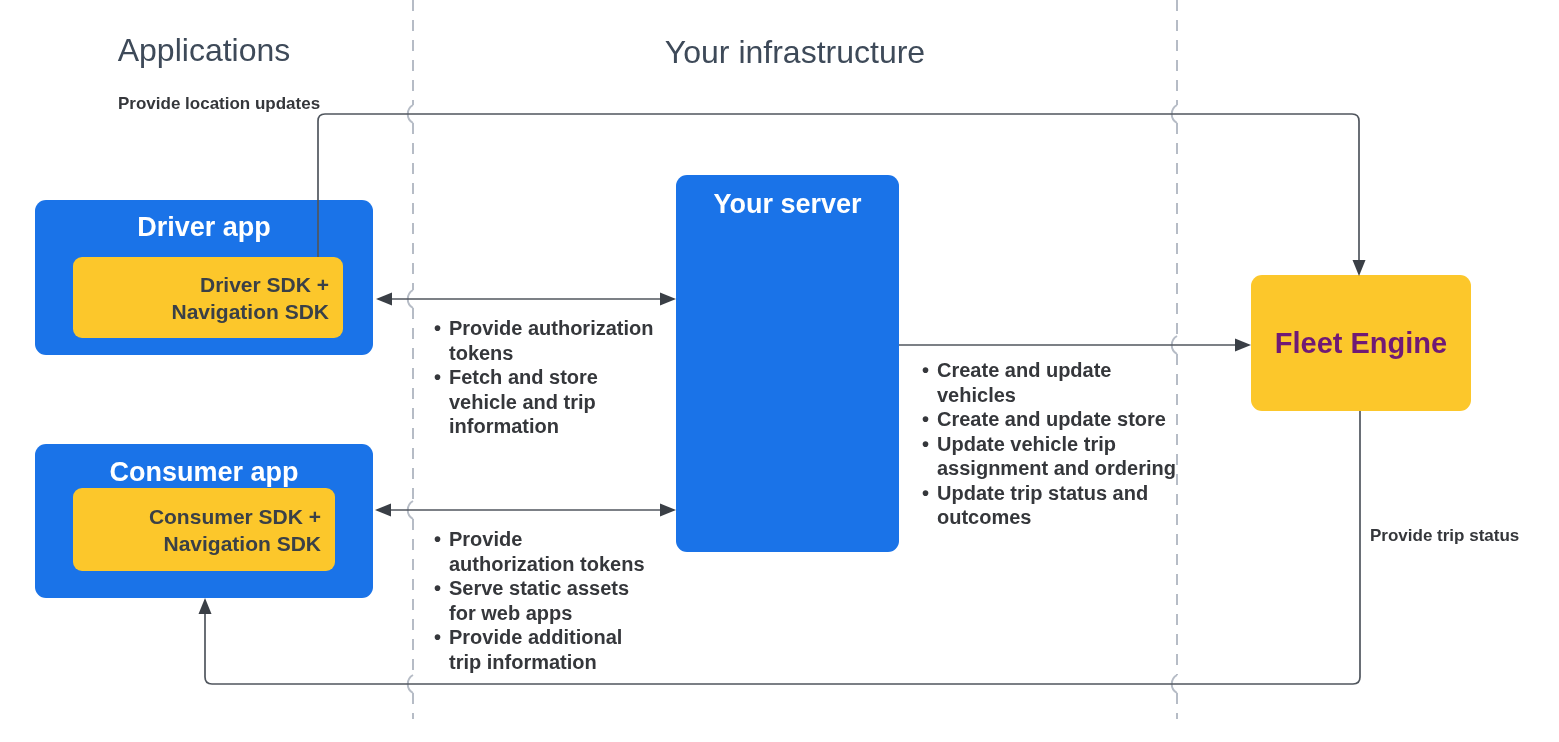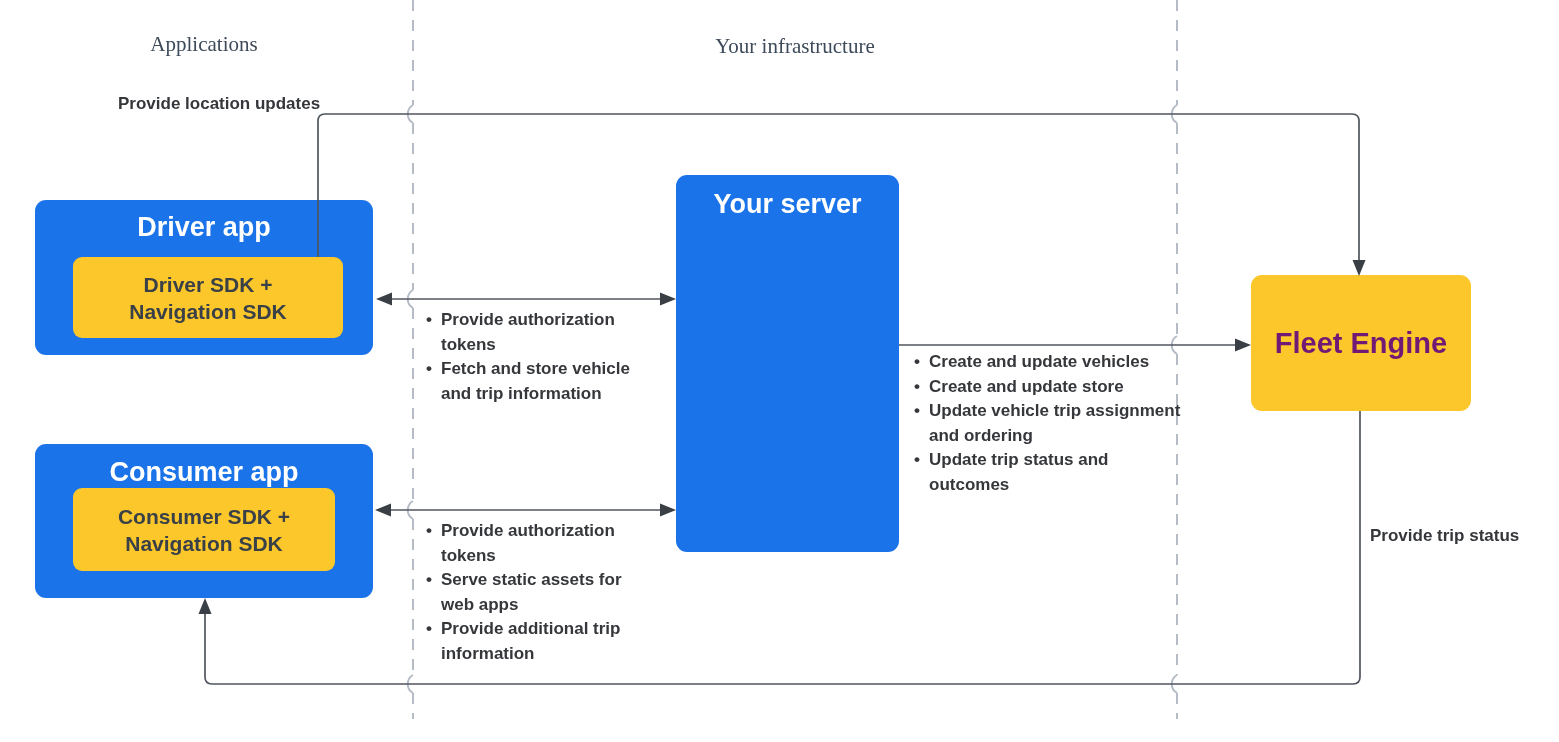--- a/index.html
+++ b/index.html
@@ -7,45 +7,45 @@
     --dashed:#B6BCC6; --heading:#3E4A59; --text:#35373B;
     --node_text_dark:#3A4047; --node_text_light:#FFFFFF;
   }
   html,body{margin:0;padding:0;background:#fff;}
   .canvas{
     position:relative; width:1559px; height:742px; background:#ffffff;
     font-family:"Liberation Sans", sans-serif; overflow:hidden;
   }
   .col-header{
     position:absolute; transform:translateX(-50%);
-    font-size:21px; color:var(--heading); white-space:nowrap;font-family:Liberation Serif, serif;
+    font-size:32px; color:var(--heading); white-space:nowrap;
   }
   .node-blue{ position:absolute; background:var(--blue); border-radius:11px; }
   .node-title{
     position:absolute; color:var(--node_text_light); font-weight:bold;
     font-size:27px; text-align:center; white-space:nowrap;
   }
   .node-yellow{
     position:absolute; background:var(--yellow); border-radius:9px;
-    display:flex; align-items:center; justify-content:center; text-align:center;
+    display:flex; align-items:center; justify-content:center; text-align:right;
     font-weight:bold; font-size:21px; line-height:27px; color:var(--node_text_dark);
     padding:0 14px; box-sizing:border-box;
   }
   .fleet-node{
     position:absolute; background:var(--yellow); border-radius:11px;
     display:flex; align-items:center; justify-content:center; text-align:center;
     font-weight:bold; font-size:29px; color:#701a75;
   }
   .edge-label{
     position:absolute; font-weight:bold; font-size:17px; color:var(--text);
     white-space:nowrap;
   }
   .bullets{
-    position:absolute; margin:0; padding:0; list-style:none;
-    font-weight:bold; font-size:17px; line-height:24.5px; color:var(--text);
+    position:absolute; margin:8px; padding:0; list-style:none;
+    font-weight:bold; font-size:20px; line-height:24.5px; color:var(--text);
   }
   .bullets li{ position:relative; padding-left:16px; }
   .bullets li::before{ content:"\2022"; position:absolute; left:1px; }
   svg.wires{ position:absolute; left:0; top:0; z-index:5; pointer-events:none; }
   .layer-nodes{ position:absolute; left:0; top:0; width:100%; height:100%; z-index:1; }
   .layer-text{ position:absolute; left:0; top:0; width:100%; height:100%; z-index:6; pointer-events:none; }
 </style>
 </head>
 <body>
 

